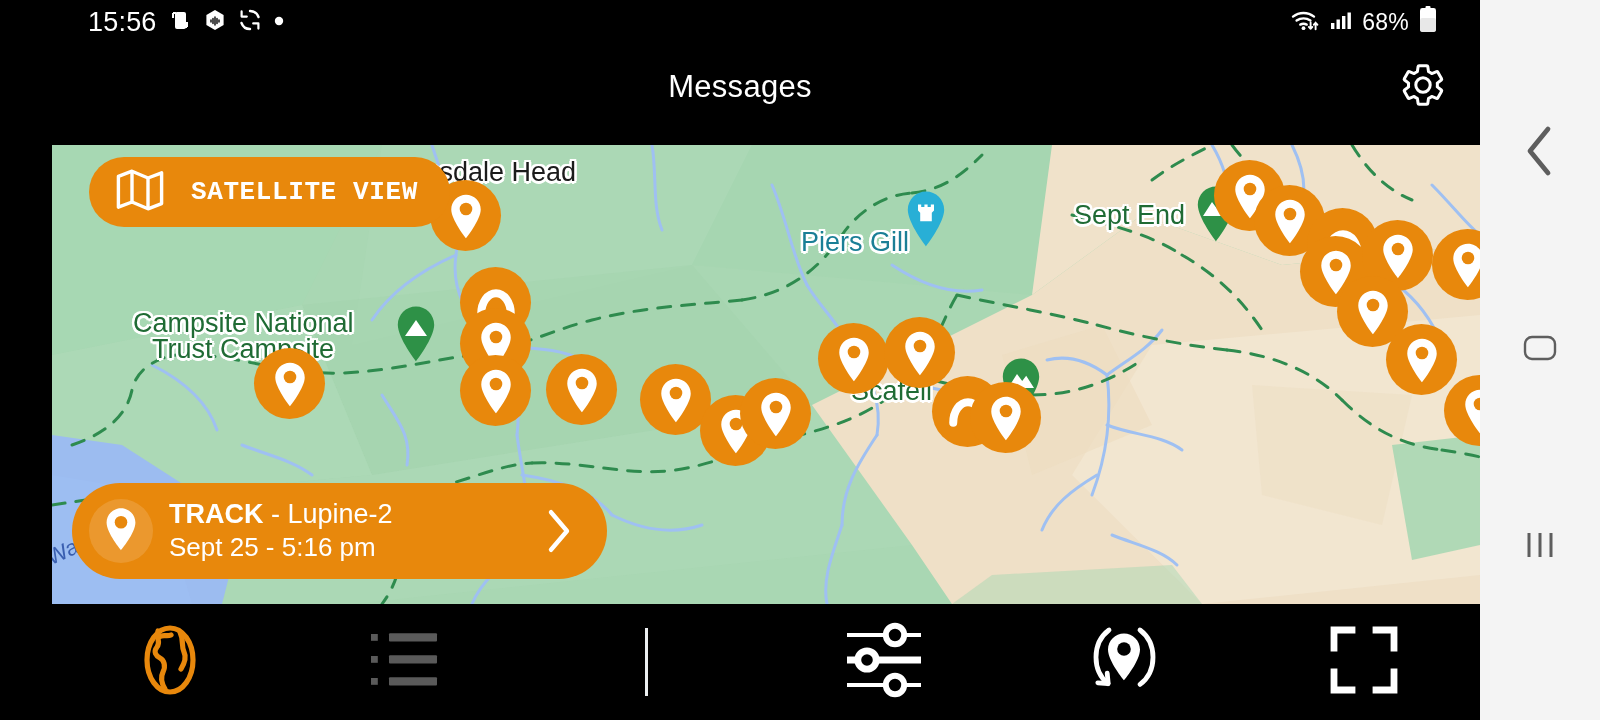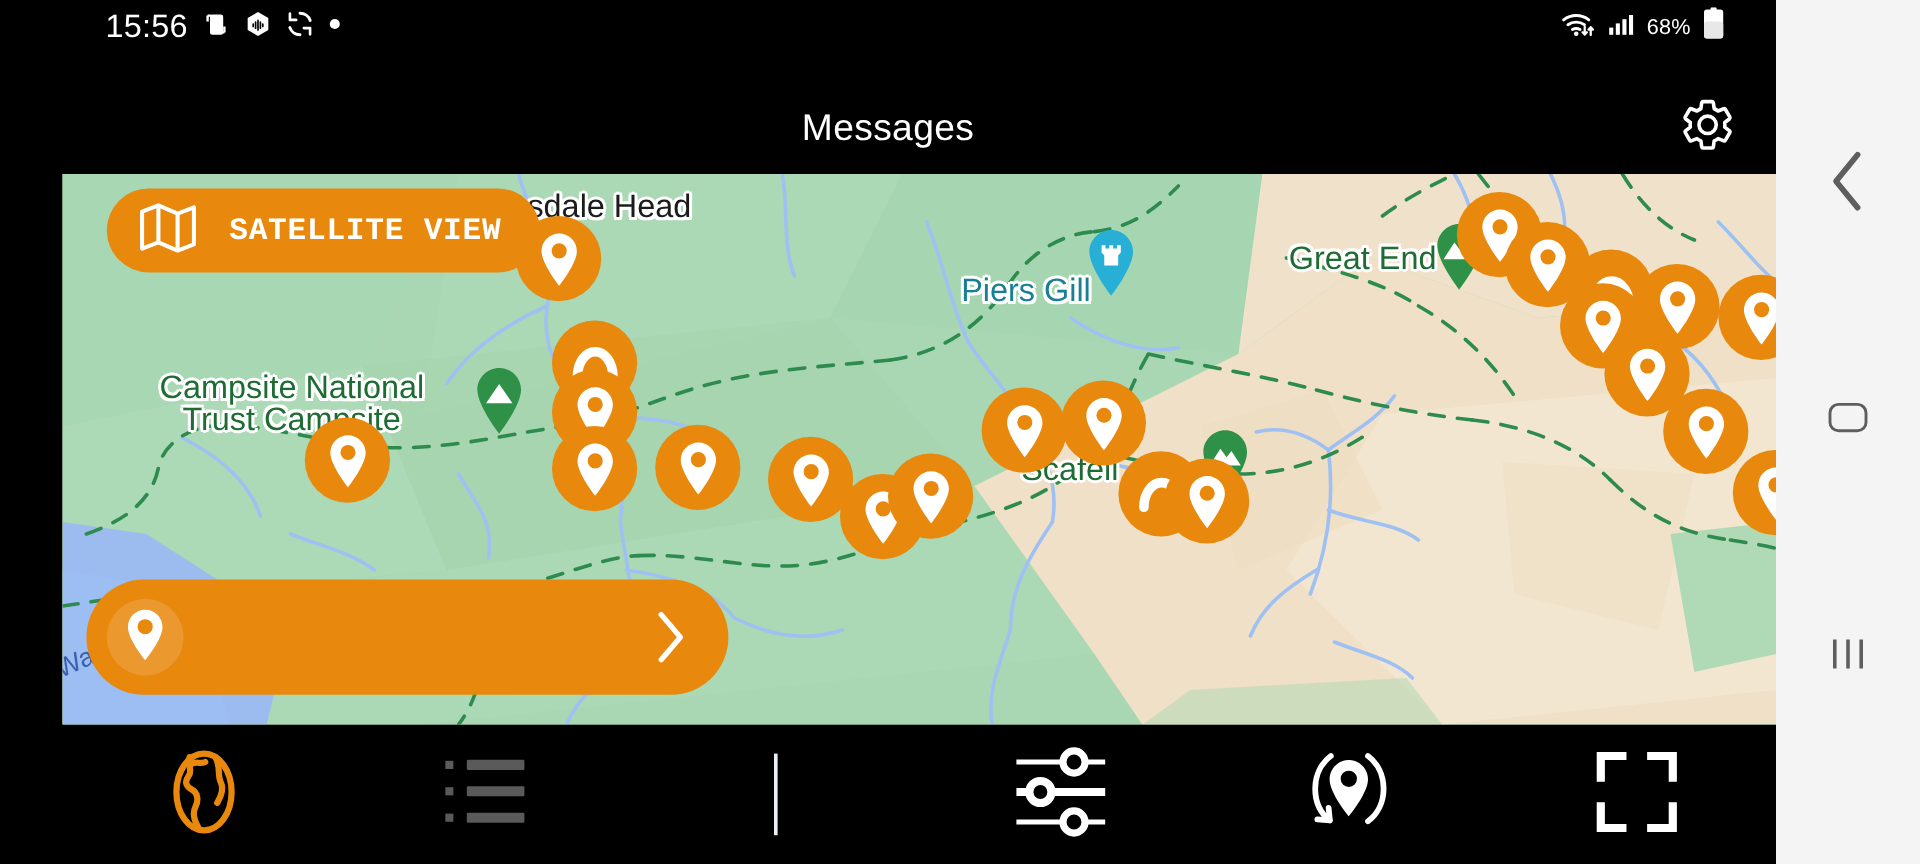--- a/index.html
+++ b/index.html
@@ -9,25 +9,25 @@
   #root { position:relative; width:1600px; height:720px; background:#7f1d1d; }
 
   
   #phone { position:absolute; left:0; top:0; width:1480px; height:720px; background:#000; }
 
   
   #statusbar { position:absolute; left:0; top:0; width:1480px; height:44px; }
   #sb-left { position:absolute; left:88px; top:0; height:44px; display:flex; align-items:center; gap:11px; }
   #sb-time { color:#fff; font-size:27px; letter-spacing:.2px; line-height:1; font-weight:400; }
   #sb-right { position:absolute; right:42px; top:0; height:44px; display:flex; align-items:center; gap:9px; }
-  #sb-batt-text { color:#fff; font-size:18px; font-weight:500; letter-spacing:.2px; }
+  #sb-batt-text { color:#fff; font-size:23px; font-weight:500; letter-spacing:.2px; }
   .sbicon { display:block; }
 
   
-  #appheader { position:absolute; left:0; top:56px; width:1480px; height:101px; background:#000;padding-left:12px; }
+  #appheader { position:absolute; left:0; top:36px; width:1480px; height:101px; background:#000;padding-left:12px; }
   #app-title { position:absolute; left:0; top:0; width:1480px; height:101px;
                display:flex; align-items:center; justify-content:center;
                color:#fff; font-size:31px; font-weight:400; letter-spacing:.3px; }
   #gear-btn { position:absolute; right:29px; top:50%; transform:translateY(-50%);
               width:56px; height:56px; display:flex; align-items:center; justify-content:center; }
 
   
   #map { position:absolute; left:52px; top:145px; width:1428px; height:459px;
          background:#A9D7B3; overflow:hidden; }
   #mapsvg { position:absolute; left:0; top:0; width:1428px; height:459px; }
@@ -239,21 +239,21 @@
           <path d="M345 430 C340 445 335 452 330 459"></path>
           <path d="M1300 0 C1315 25 1335 45 1360 55"></path>
         </g>
       </svg>
 
       <div id="map-labels">
           <div class="mlabel lbl-dark" style="left: 348px; top: 12px;">Wasdale Head</div>
           <div class="mlabel lbl-green" style="left: 81px; top: 163px;">Campsite National</div>
           <div class="mlabel lbl-green" style="left: 100px; top: 189px;">Trust Campsite</div>
           <div class="mlabel lbl-teal" style="left: 749px; top: 58px; margin-top: 24px;">Piers Gill</div>
-          <div class="mlabel lbl-green" style="left: 1022px; top: 55px;">Great End</div>
+          <div class="mlabel lbl-green" style="left: 1022px; top: 55px;">Sept End</div>
           <div class="mlabel lbl-green" style="left: 799px; top: 231px;">Scafell</div>
           <div class="mlabel lbl-water" style="left: -6px; top: 392px; transform: rotate(-24deg);">Was</div>
         </div>
 
       <div id="map-poi">
           <svg class="poipin" width="48" height="58" viewBox="0 0 24 29" style="left: 340px; top: 160px;">
             <path d="M12 0.8c-5 0-9.1 4.1-9.1 9.1 0 6.6 9.1 18.3 9.1 18.3s9.1-11.7 9.1-18.3c0-5-4.1-9.1-9.1-9.1z" fill="#2E9147"></path>
             <path d="M12 7.5 L17.5 15.5 H6.5 Z" fill="#fff"></path>
           </svg>
           <svg class="poipin" width="48" height="58" viewBox="0 0 24 29" style="left: 850px; top: 45px;">
@@ -413,20 +413,27 @@
       </div>
 
       <div id="track-card" style="position:absolute;left:20px;top:338px;">
         <div id="track-pin-wrap">
           <span>
             <svg width="38" height="46" viewBox="0 0 24 30">
               <path d="M12 1.4c-5.2 0-9.4 4.2-9.4 9.4 0 6.9 9.4 18 9.4 18s9.4-11.1 9.4-18c0-5.2-4.2-9.4-9.4-9.4z" fill="#fff"></path>
               <circle cx="12" cy="10.6" r="4.1" fill="#E8880C"></circle>
             </svg>
           </span>
+        </div>
+        <div id="track-text">
+          <div class="track-line1">
+            <b>TRACK</b>
+            <span>- Lupine-2</span>
+          </div>
+          <div class="track-line2">Sept 25 - 5:16 pm</div>
         </div>
         <div id="track-chev">
           <svg width="24" height="44" viewBox="0 0 12 22">
               <path d="M2 1.6 L10 11 L2 20.4" fill="none" stroke="#fff" stroke-width="2.2" stroke-linecap="round" stroke-linejoin="round"></path>
             </svg>
         </div>
       </div>
     </div>
 
     <div id="toolbar">

